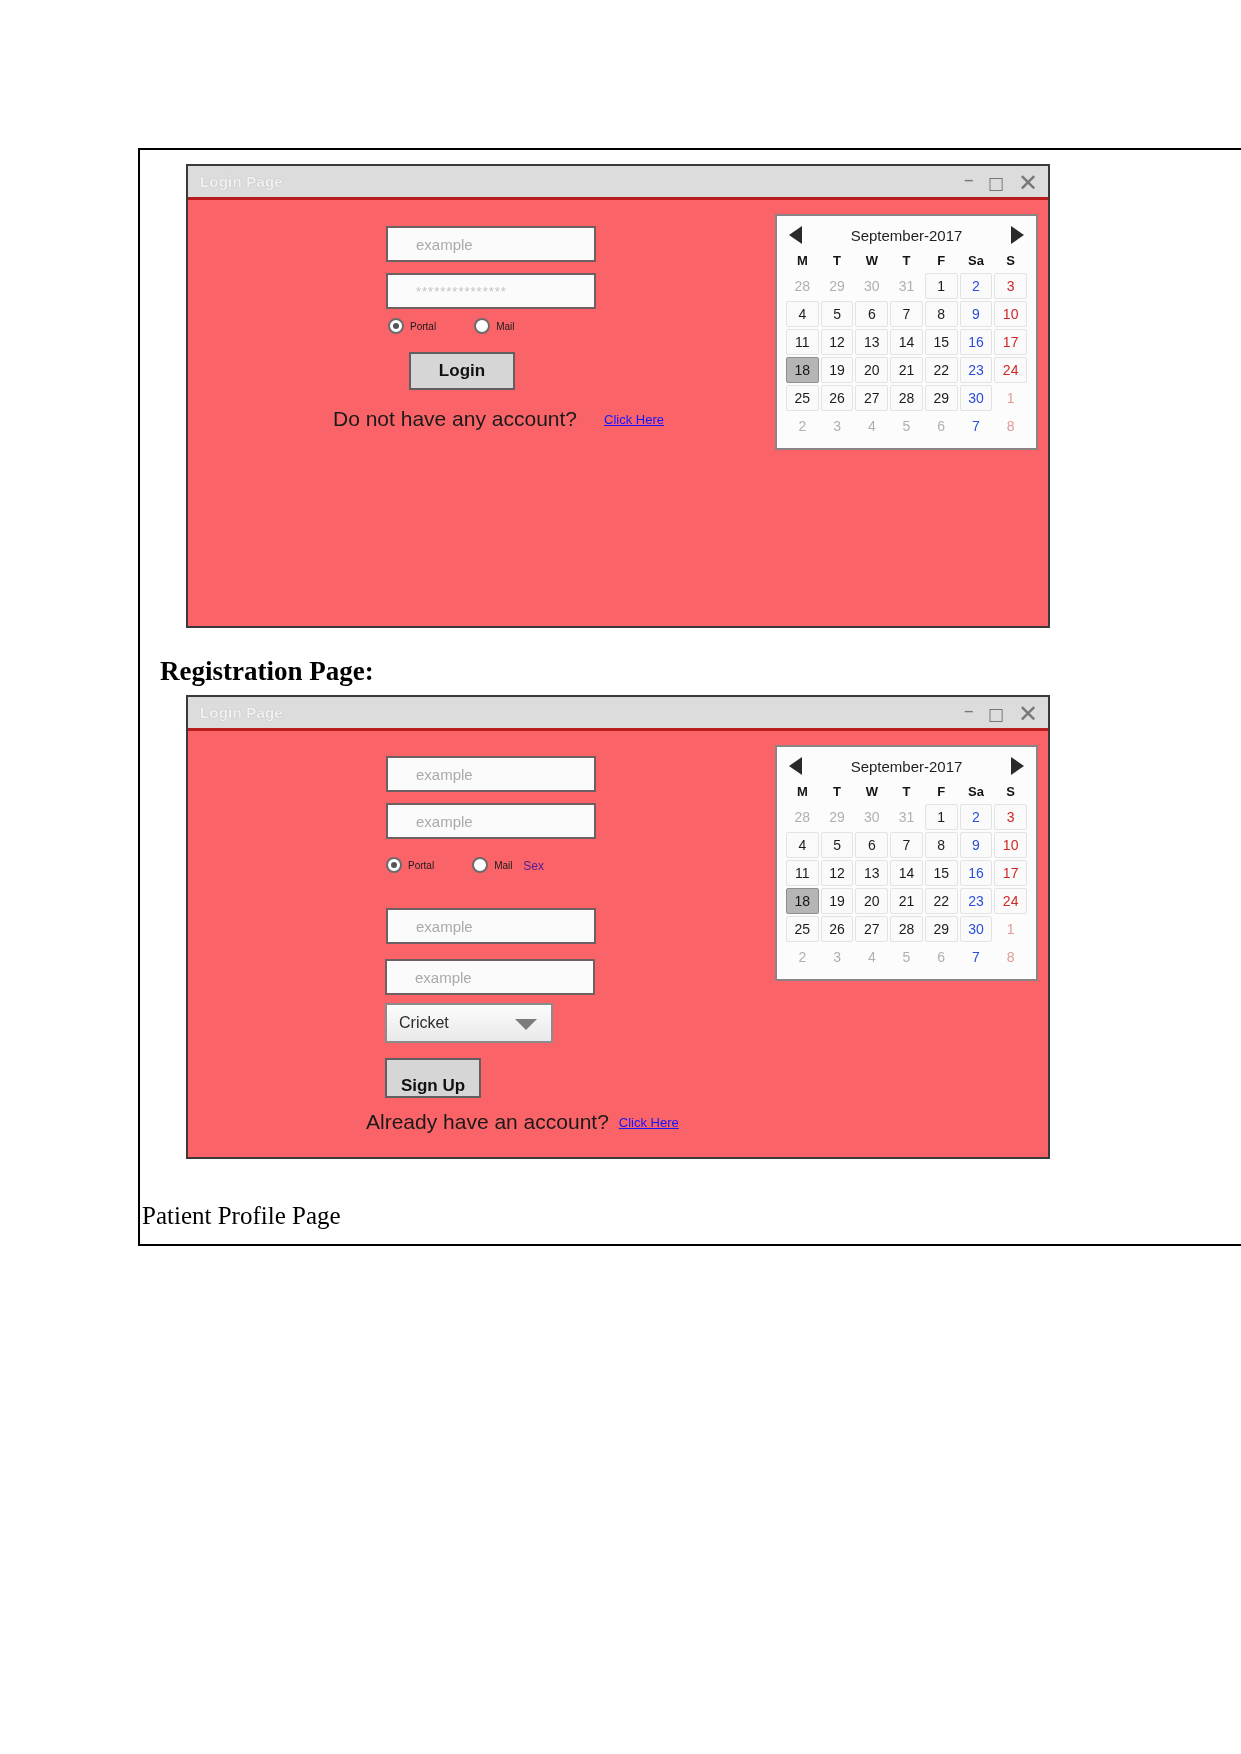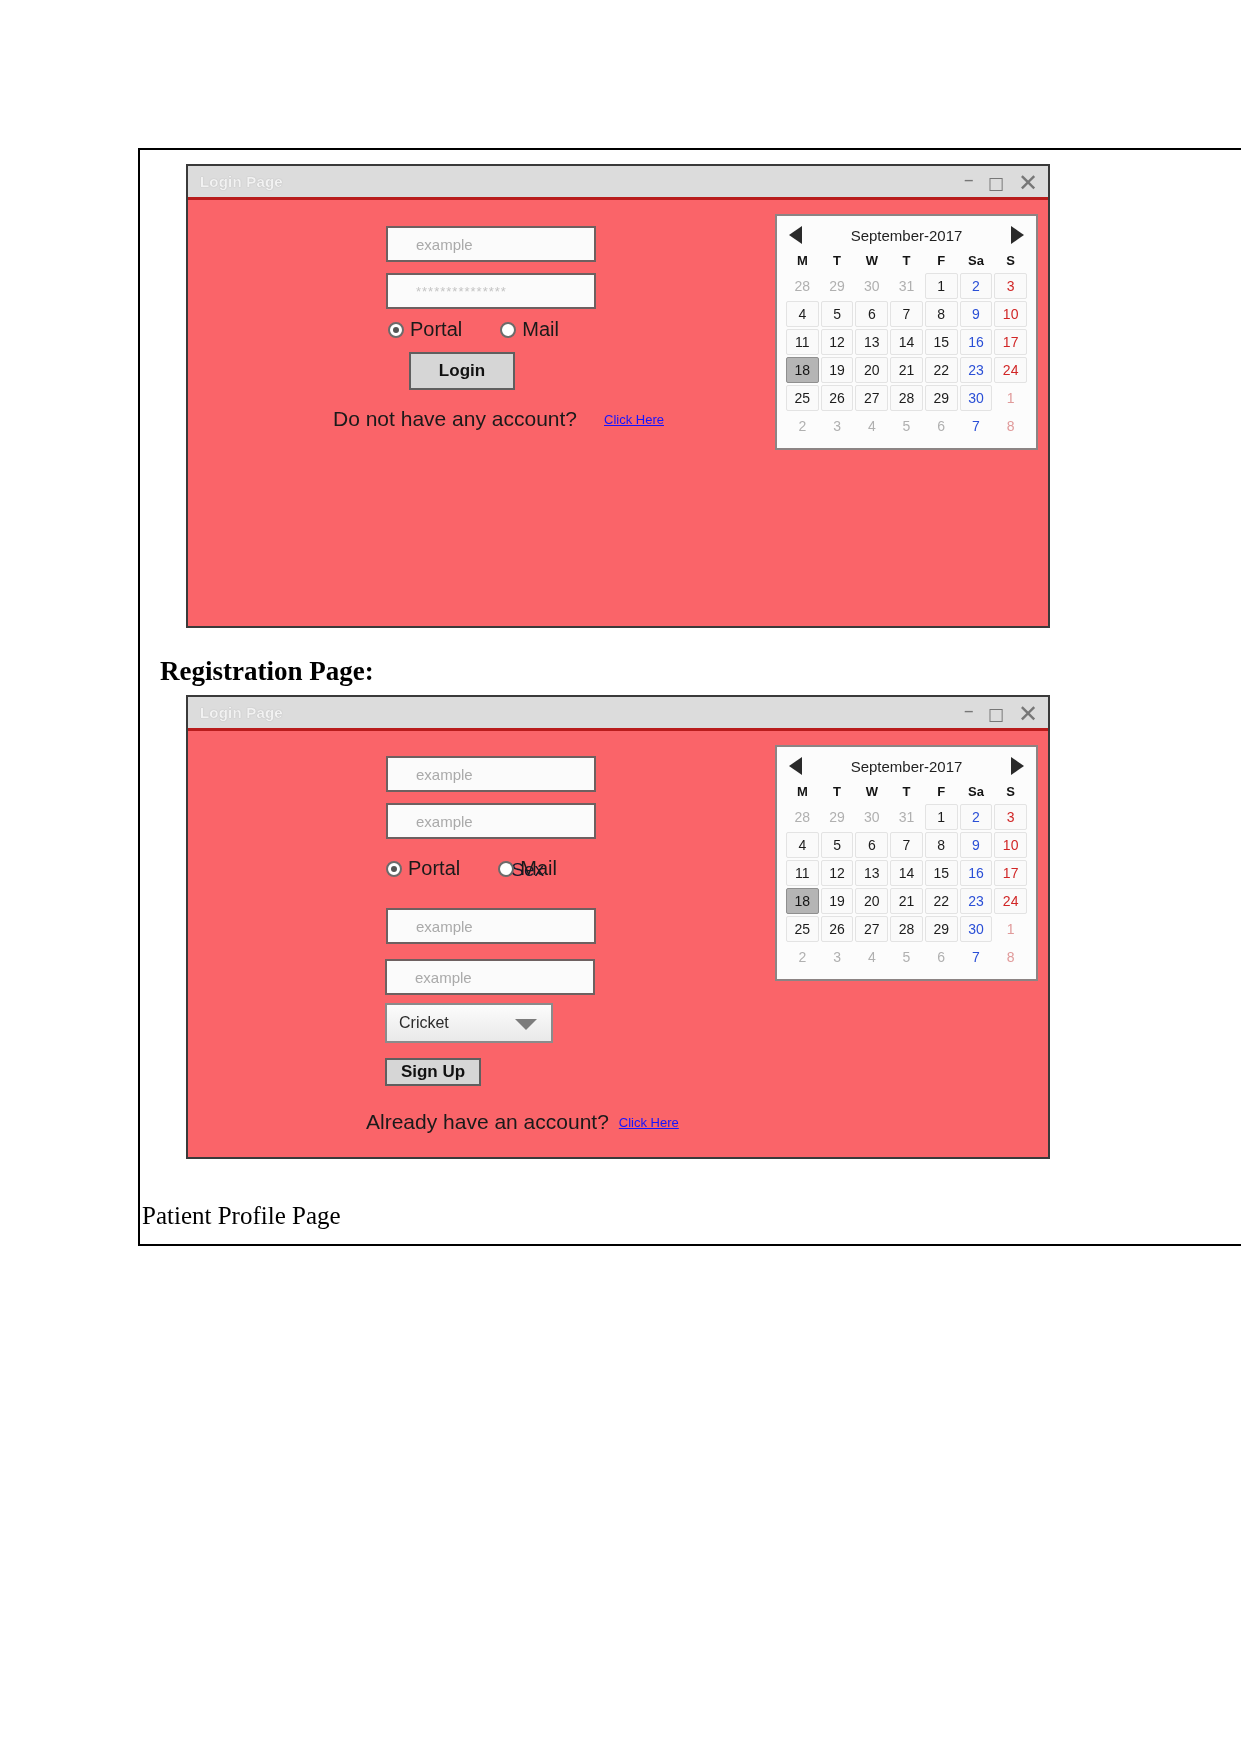--- a/index.html
+++ b/index.html
@@ -75,22 +75,22 @@
 
   .win-body { position: relative; height: calc(100% - 34px); }
 
   
   .form-row {
     position: absolute;
     display: flex;
     align-items: center;
   }
   .field-label {
-    color: #0f172a;
-    font-size: 19px;
+    color: #4c1d95;
+    font-size: 12px;
     text-align: center;
     white-space: nowrap;
   }
   .txt-input {
     background: #fbfbfb;
     border: 2px solid #6e6060;
     box-sizing: border-box;
     height: 36px;
     display: flex;
     align-items: center;
@@ -105,21 +105,21 @@
   .radio-item { display: flex; align-items: center; margin-right: 38px; }
   .radio {
     width: 16px; height: 16px; border-radius: 50%;
     background: #ffffff; border: 2px solid #6b6b6b;
     box-sizing: border-box; position: relative; margin-right: 6px;
   }
   .radio.checked::after {
     content: ""; position: absolute; left: 3px; top: 3px;
     width: 6px; height: 6px; border-radius: 50%; background: #555555;
   }
-  .radio-label { font-size: 20px; color: #1a1a1a; }
+  .radio-label { font-size: 10px; color: #1a1a1a; }
 
   
   .btn {
     position: absolute;
     background: #d6d6d6;
     border: 2px solid #5f5f5f;
     box-sizing: border-box;
     display: flex; align-items: center; justify-content: center;
     font-size: 17px; font-weight: bold; color: #111111;
   }
@@ -381,21 +381,21 @@
       </div>
 
       <div class="form-row" style="left:16px; top:276px; width:340px; justify-content:flex-end;">
         <span class="field-label">Select Sport</span>
       </div>
       <div class="dropdown" style="left:197px; top:272px;">
         <span>Cricket</span>
         <span class="dd-arrow"></span>
       </div>
 
-      <div class="btn" style="left:197px; top:327px; width:96px; height:28px;">
+      <div class="btn" style="left:197px; top:327px; width:96px; height:40px;align-items:flex-end;">
         <span>Sign Up</span>
       </div>
 
       <div class="prompt-row" style="left:178px; top:379px;">
         <span class="prompt-text">Already have an account?</span>
         <span class="link">Click Here</span>
       </div>
 
       <div class="calendar" id="cal-register" style="left:587px; top:14px;">
           <div class="cal-header">

